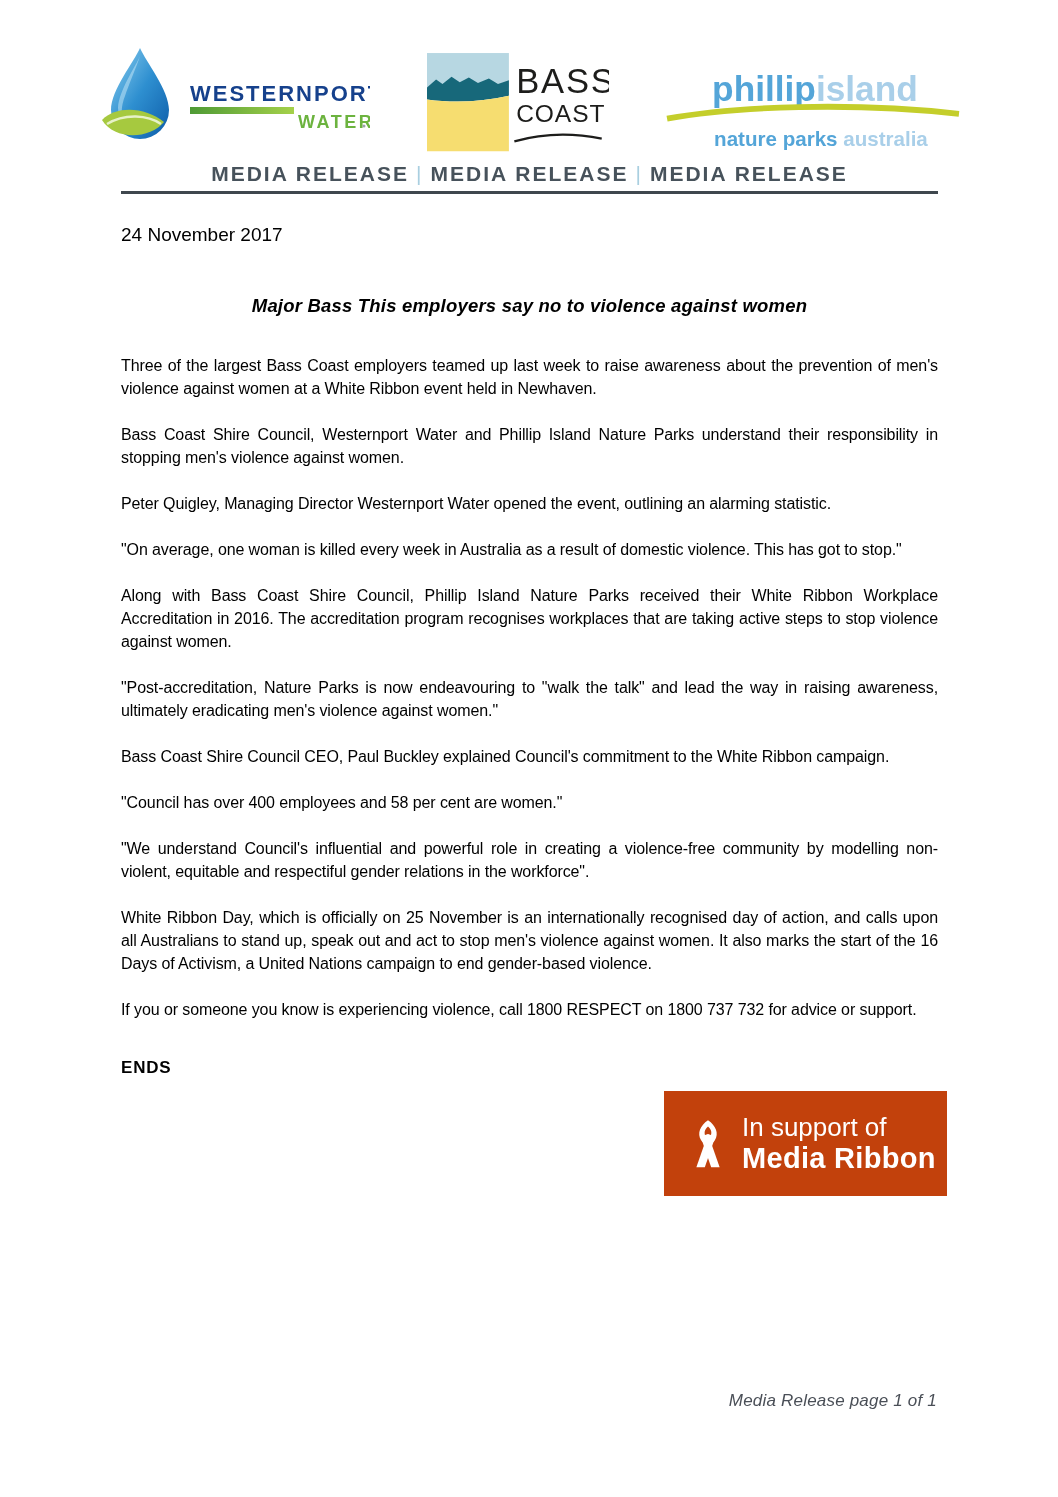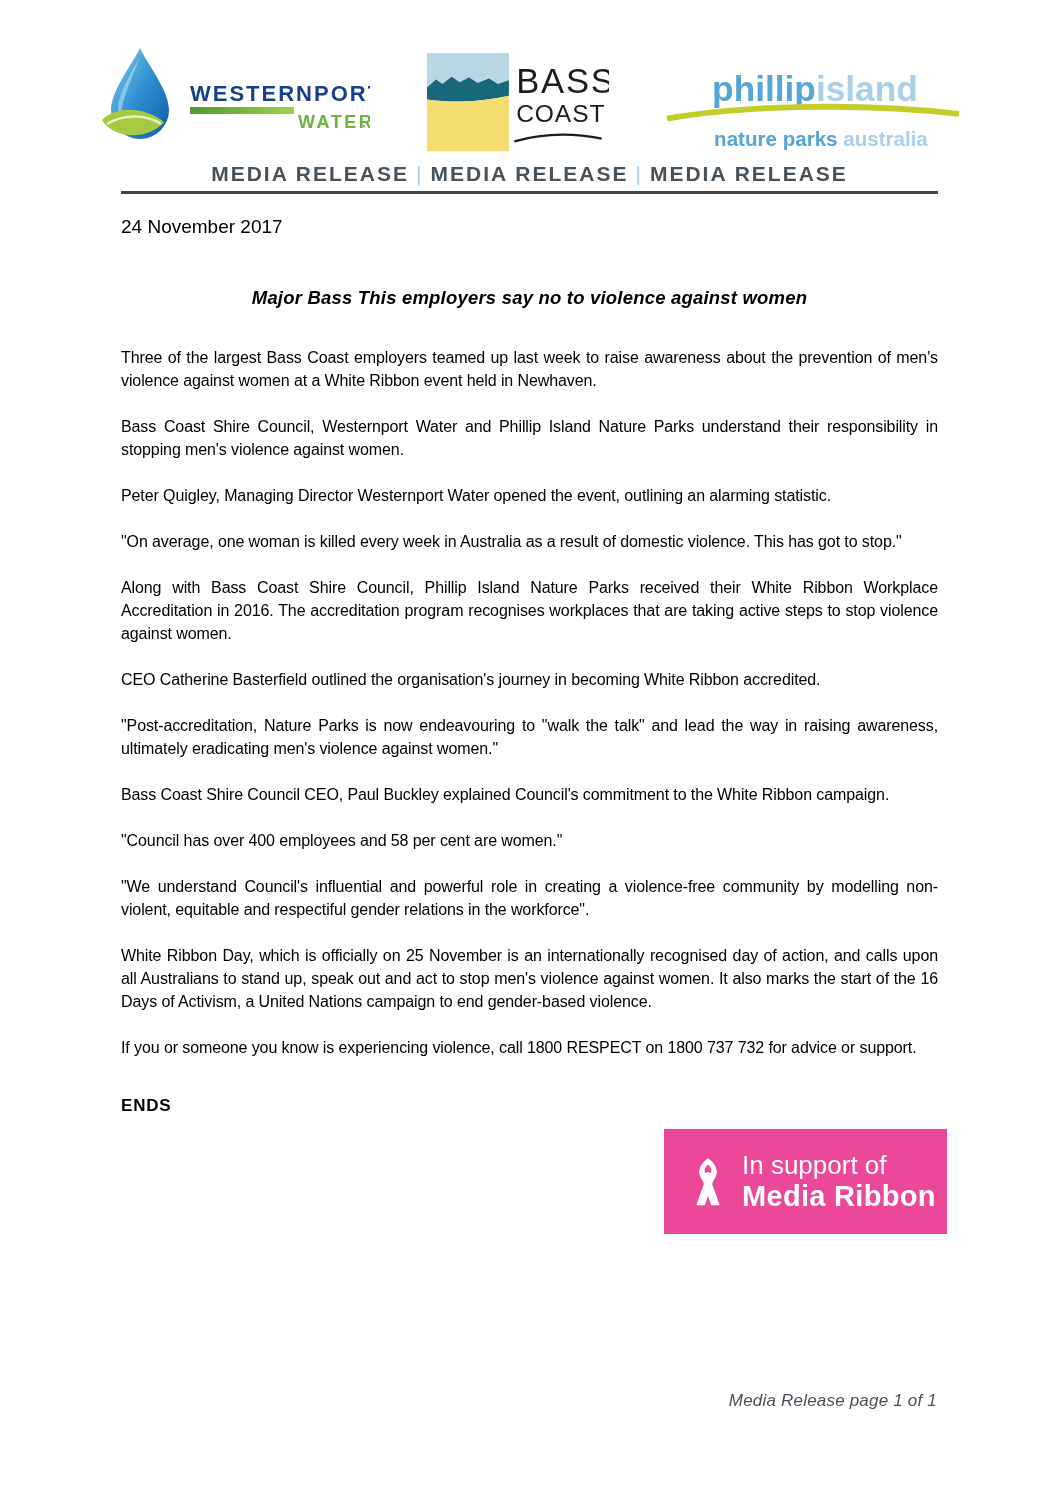--- a/index.html
+++ b/index.html
@@ -13,29 +13,29 @@
   .logo  { flex:0 0 auto; }
   .logo-bass { margin-top:6px; }
   .logo-phillip { margin-top:14px; }
   svg text { font-family:"Liberation Sans", sans-serif; }
   
   .content { position:absolute; top:162px; left:121px; width:817px; }
   .media-header { text-align:center; font-weight:bold; font-size:21px;
                   letter-spacing:2px; color:#47525b; white-space:nowrap; }
   .media-header .pipe { color:#a9cfe0; font-weight:normal; padding:0 7px; }
   .rule { border:none; border-top:3px solid #3f474e; margin:5px 0 0 0; }
-  .date { font-size:19px; margin:22px 0 0 0; }
+  .date { font-size:19px; margin:30px 0 0 0; }
   .doc-title { text-align:center; font-weight:bold; font-style:italic;
                font-size:18.5px; letter-spacing:0.2px; margin:49px 0 0 0; }
   .body { margin-top:37px; }
   .para { font-size:16px; line-height:23px; text-align:justify;
           letter-spacing:-0.1px; margin:0 0 23px 0; }
   .ends { font-weight:bold; font-size:17px; letter-spacing:0.8px; margin:37px 0 8px 0; }
   
-  .ribbon-box { width:283px; height:105px; background:#ec4899;
+  .ribbon-box { width:283px; height:105px; background:#c2410c;
                 margin:13px -9px 0 auto; display:flex; align-items:center;
                 box-sizing:border-box; padding-left:26px; }
   .ribbon-icon { flex:0 0 auto; margin-right:16px; }
   .ribbon-text { color:#ffffff; line-height:1.12; }
   .ribbon-text .l1 { font-size:26px; font-weight:400; }
   .ribbon-text .l2 { font-size:29px; font-weight:bold; letter-spacing:0.3px; }
   
   .footer { position:absolute; top:1391px; right:121px; font-style:italic;
             color:#4a4f57; font-size:17px; letter-spacing:0.2px; }
 </style>
@@ -105,21 +105,20 @@
     <p class="date">24 November 2017</p>
 
     <p class="doc-title">Major Bass This employers say no to violence against women</p>
 
     <div class="body">
         <p class="para">Three of the largest Bass Coast employers teamed up last week to raise awareness about the prevention of men's violence against women at a White Ribbon event held in Newhaven.</p>
         <p class="para">Bass Coast Shire Council, Westernport Water and Phillip Island Nature Parks understand their responsibility in stopping men's violence against women.</p>
         <p class="para">Peter Quigley, Managing Director Westernport Water opened the event, outlining an alarming statistic.</p>
         <p class="para">"On average, one woman is killed every week in Australia as a result of domestic violence. This has got to stop."</p>
         <p class="para">Along with Bass Coast Shire Council, Phillip Island Nature Parks received their White Ribbon Workplace Accreditation in 2016. The accreditation program recognises workplaces that are taking active steps to stop violence against women.</p>
-        <p class="para">CEO Catherine Basterfield outlined the organisation's journey in becoming White Ribbon accredited.</p>
         <p class="para">"Post-accreditation, Nature Parks is now endeavouring to "walk the talk" and lead the way in raising awareness, ultimately eradicating men's violence against women."</p>
         <p class="para">Bass Coast Shire Council CEO, Paul Buckley explained Council's commitment to the White Ribbon campaign.</p>
         <p class="para">"Council has over 400 employees and 58 per cent are women."</p>
         <p class="para">"We understand Council's influential and powerful role in creating a violence-free community by modelling non-violent, equitable and respectiful gender relations in the workforce".</p>
         <p class="para">White Ribbon Day, which is officially on 25 November is an internationally recognised day of action, and calls upon all Australians to stand up, speak out and act to stop men's violence against women. It also marks the start of the 16 Days of Activism, a United Nations campaign to end gender-based violence.</p>
         <p class="para">If you or someone you know is experiencing violence, call 1800 RESPECT on 1800 737 732 for advice or support.</p>
       </div>
 
     <p class="ends">ENDS</p>
 

